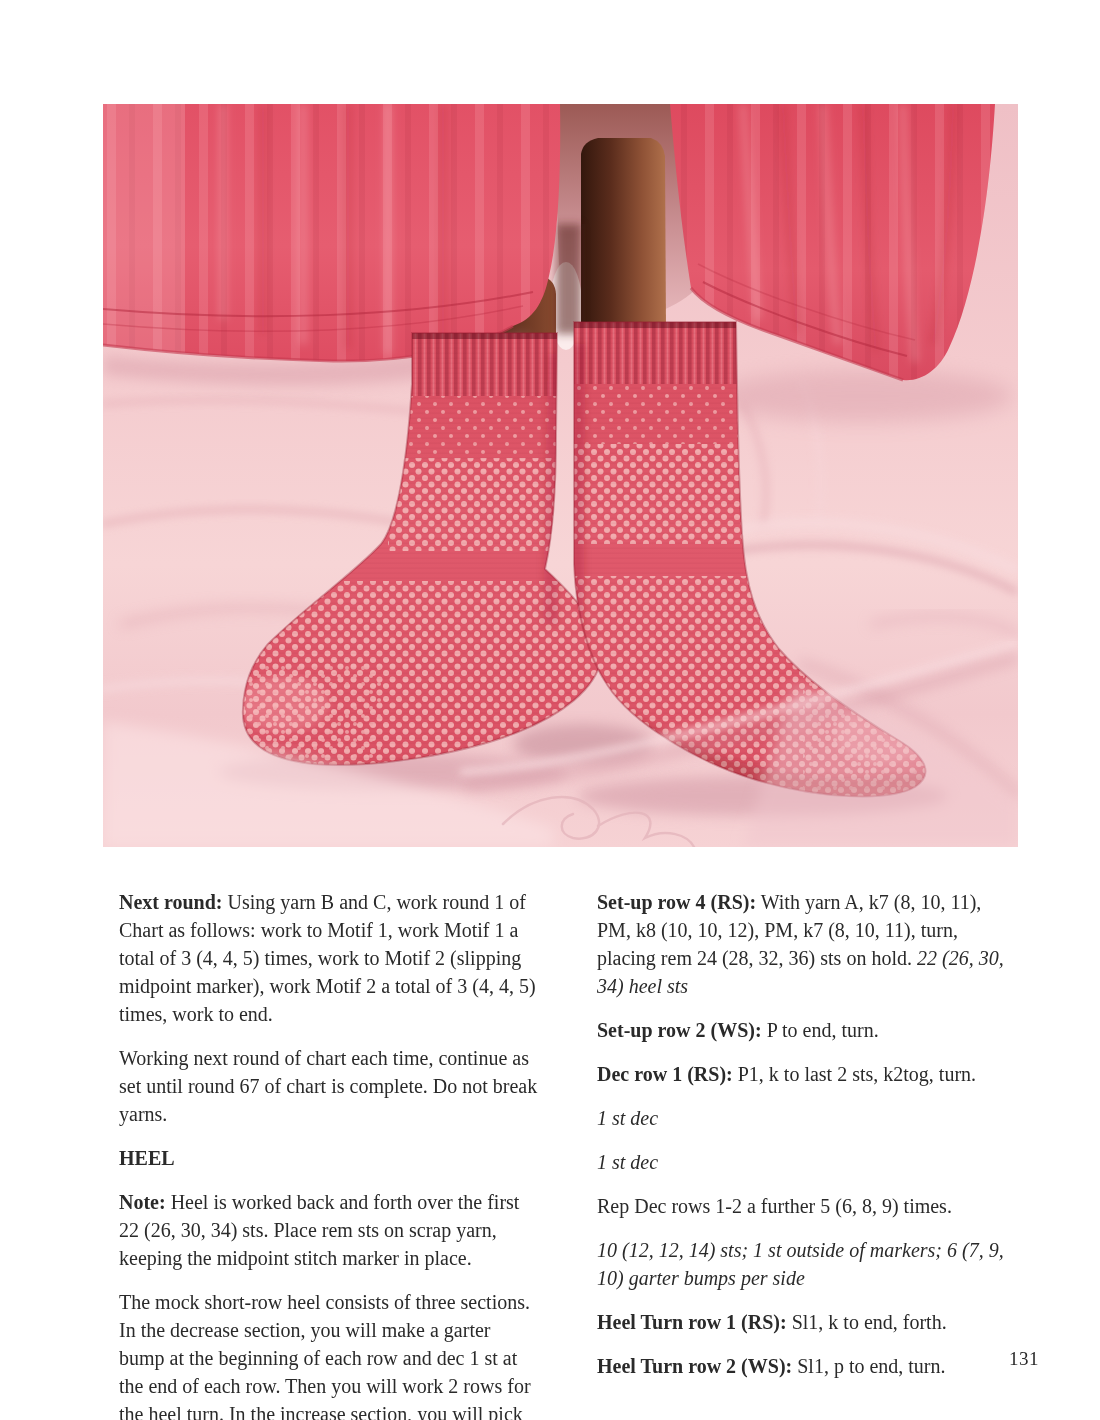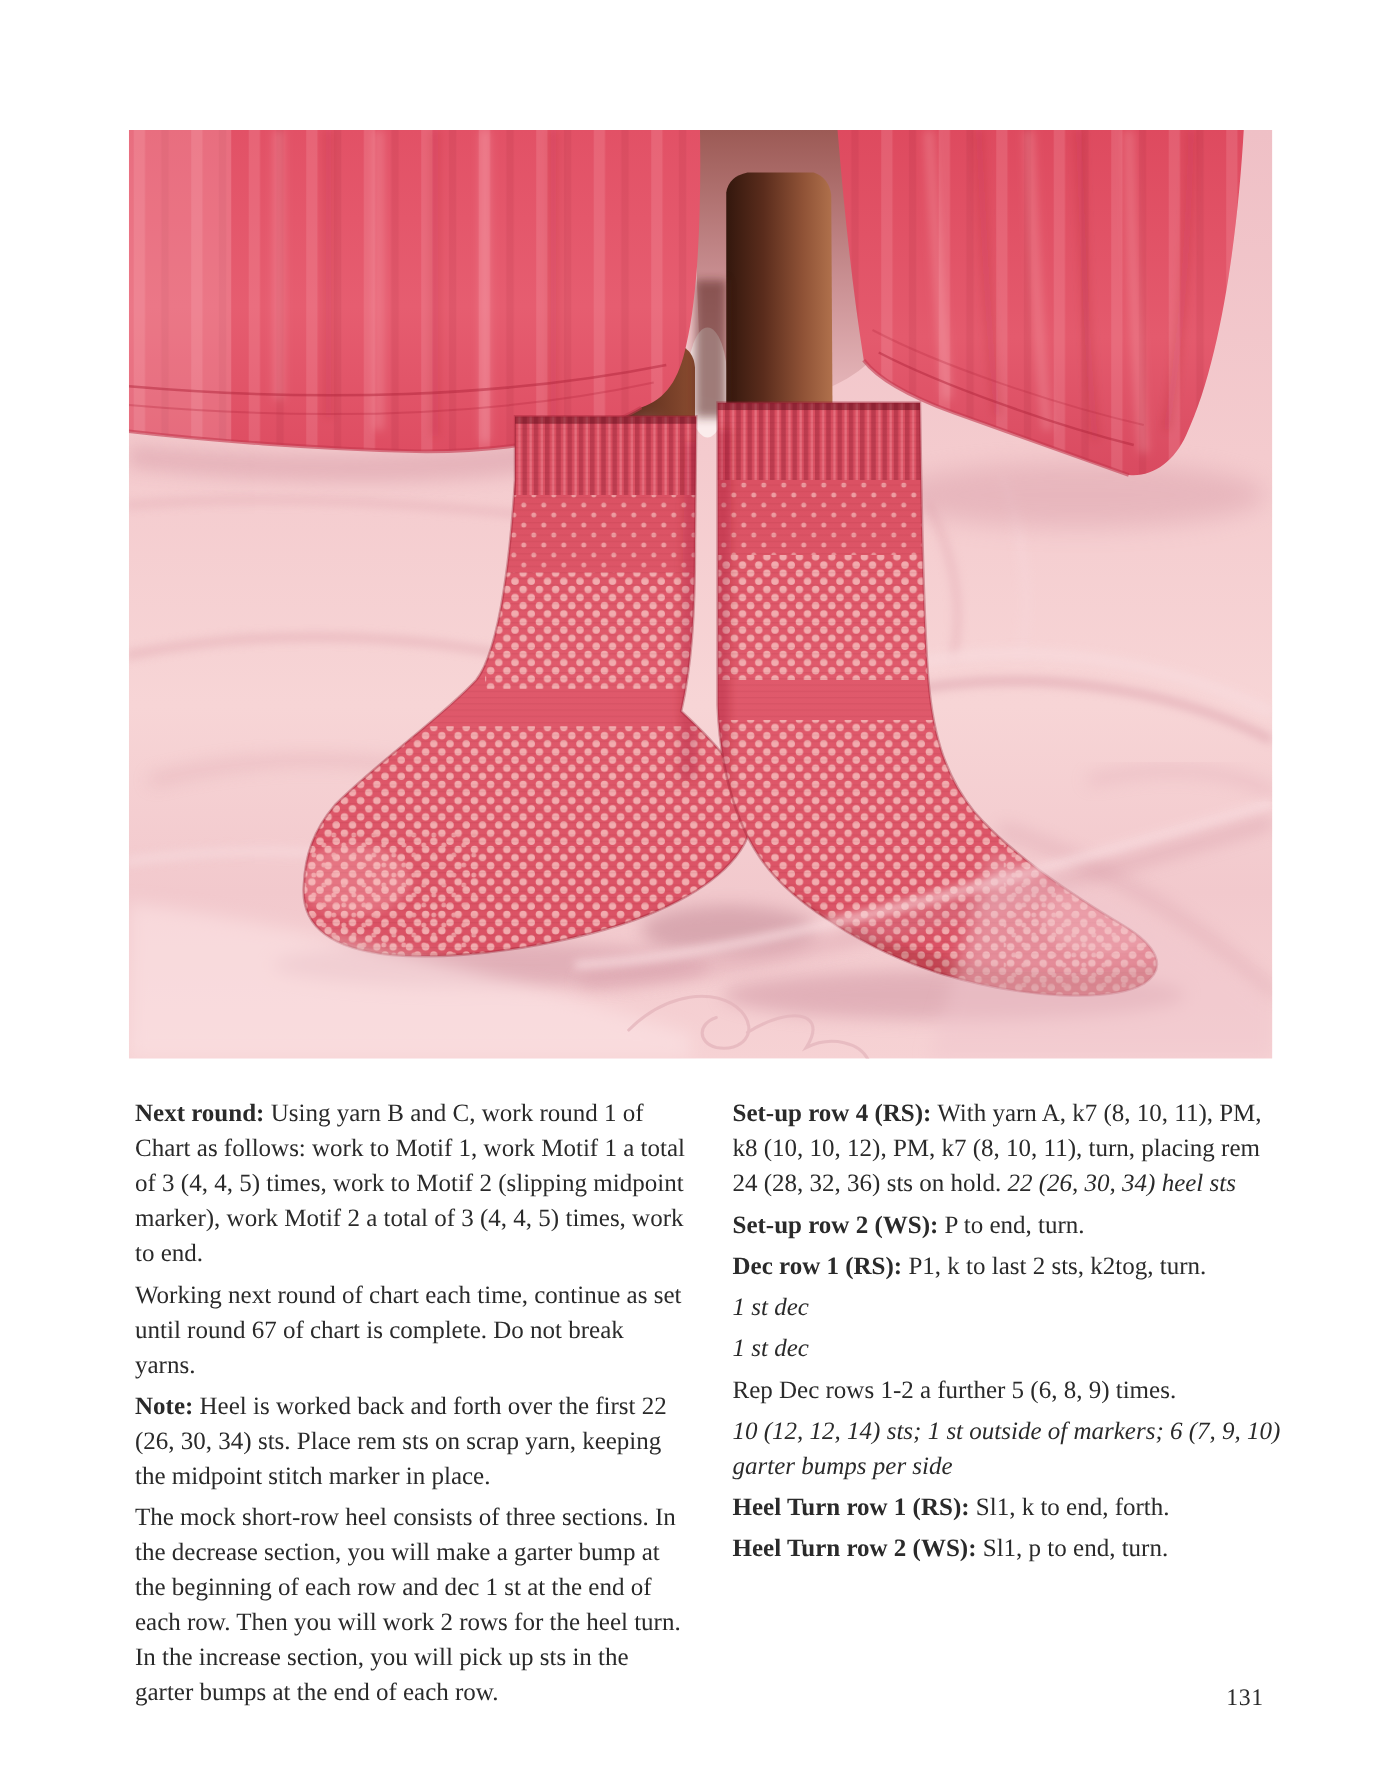--- a/index.html
+++ b/index.html
@@ -8,26 +8,26 @@
     font-family:"Liberation Serif","DejaVu Serif",serif;color:#2a2a2a;
   }
   .photo{
     position:absolute;left:103px;top:104px;width:915px;height:743px;
     margin:0;overflow:hidden;
   }
   .photo svg{display:block;width:100%;height:100%;}
   .col{position:absolute;top:872px;width:452px;font-size:20px;line-height:28px;}
   .col-left{left:103px;}
   .col-right{left:581px;}
-  .col p,.col h3{margin:5px;font-size:20px;line-height:28px;font-weight:normal;}
+  .col p,.col h3{margin:16px;font-size:20px;line-height:28px;font-weight:normal;}
   .col h3{font-weight:bold;}
   b,strong{font-weight:bold;}
   em{}
   .gap{margin-top:28px;}
-  .folio{position:absolute;left:981px;top:1348px;font-size:19px;letter-spacing:.5px;}
+  .folio{position:absolute;left:1009px;top:1348px;font-size:19px;letter-spacing:.5px;}
 </style>
 </head>
 <body>
 
 <figure class="photo">
   <svg viewBox="0 0 915 743" preserveAspectRatio="none">
     <defs>
       <linearGradient id="gSheet" x1="0" y1="0" x2="0" y2="1">
         <stop offset="0" stop-color="#efc0c6"></stop>
         <stop offset="0.35" stop-color="#f4cbce"></stop>
@@ -215,20 +215,21 @@
       <path d="M400,720 C430,690 470,685 490,705 C505,722 490,738 470,734 C455,730 455,715 470,710"></path>
       <path d="M495,722 C530,700 560,706 542,734 C562,724 586,730 592,745"></path>
     </g>
   </svg>
 </figure>
 
 <main>
   <section class="col col-left">
     <p><strong>Next round:</strong><span> Using yarn B and C, work round 1 of Chart as follows: work to Motif 1, work Motif 1 a total of 3 (4, 4, 5) times, work to Motif 2 (slipping midpoint marker), work Motif 2 a total of 3 (4, 4, 5) times, work to end.</span></p>
     <p>Working next round of chart each time, continue as set until round 67 of chart is complete. Do not break yarns.</p>
+    <h3 class="gap">HEEL</h3>
     <p><strong>Note:</strong><span> Heel is worked back and forth over the first 22 (26, 30, 34) sts. Place rem sts on scrap yarn, keeping the midpoint stitch marker in place.</span></p>
     <p>The mock short-row heel consists of three sections. In the decrease section, you will make a garter bump at the beginning of each row and dec 1 st at the end of each row. Then you will work 2 rows for the heel turn. In the increase section, you will pick up sts in the garter bumps at the end of each row.</p>
   </section>
 
   <section class="col col-right">
     <p><strong>Set-up row 4 (RS):</strong><span> With yarn A, k7 (8, 10, 11), PM, k8 (10, 10, 12), PM, k7 (8, 10, 11), turn, placing rem 24 (28, 32, 36) sts on hold. </span><em>22 (26, 30, 34) heel sts</em></p>
     <p><strong>Set-up row 2 (WS):</strong><span> P to end, turn.</span></p>
     <p><strong>Dec row 1 (RS):</strong><span> P1, k to last 2 sts, k2tog, turn.</span></p>
     <p><em>1 st dec</em></p>
     <p><em>1 st dec</em></p>

